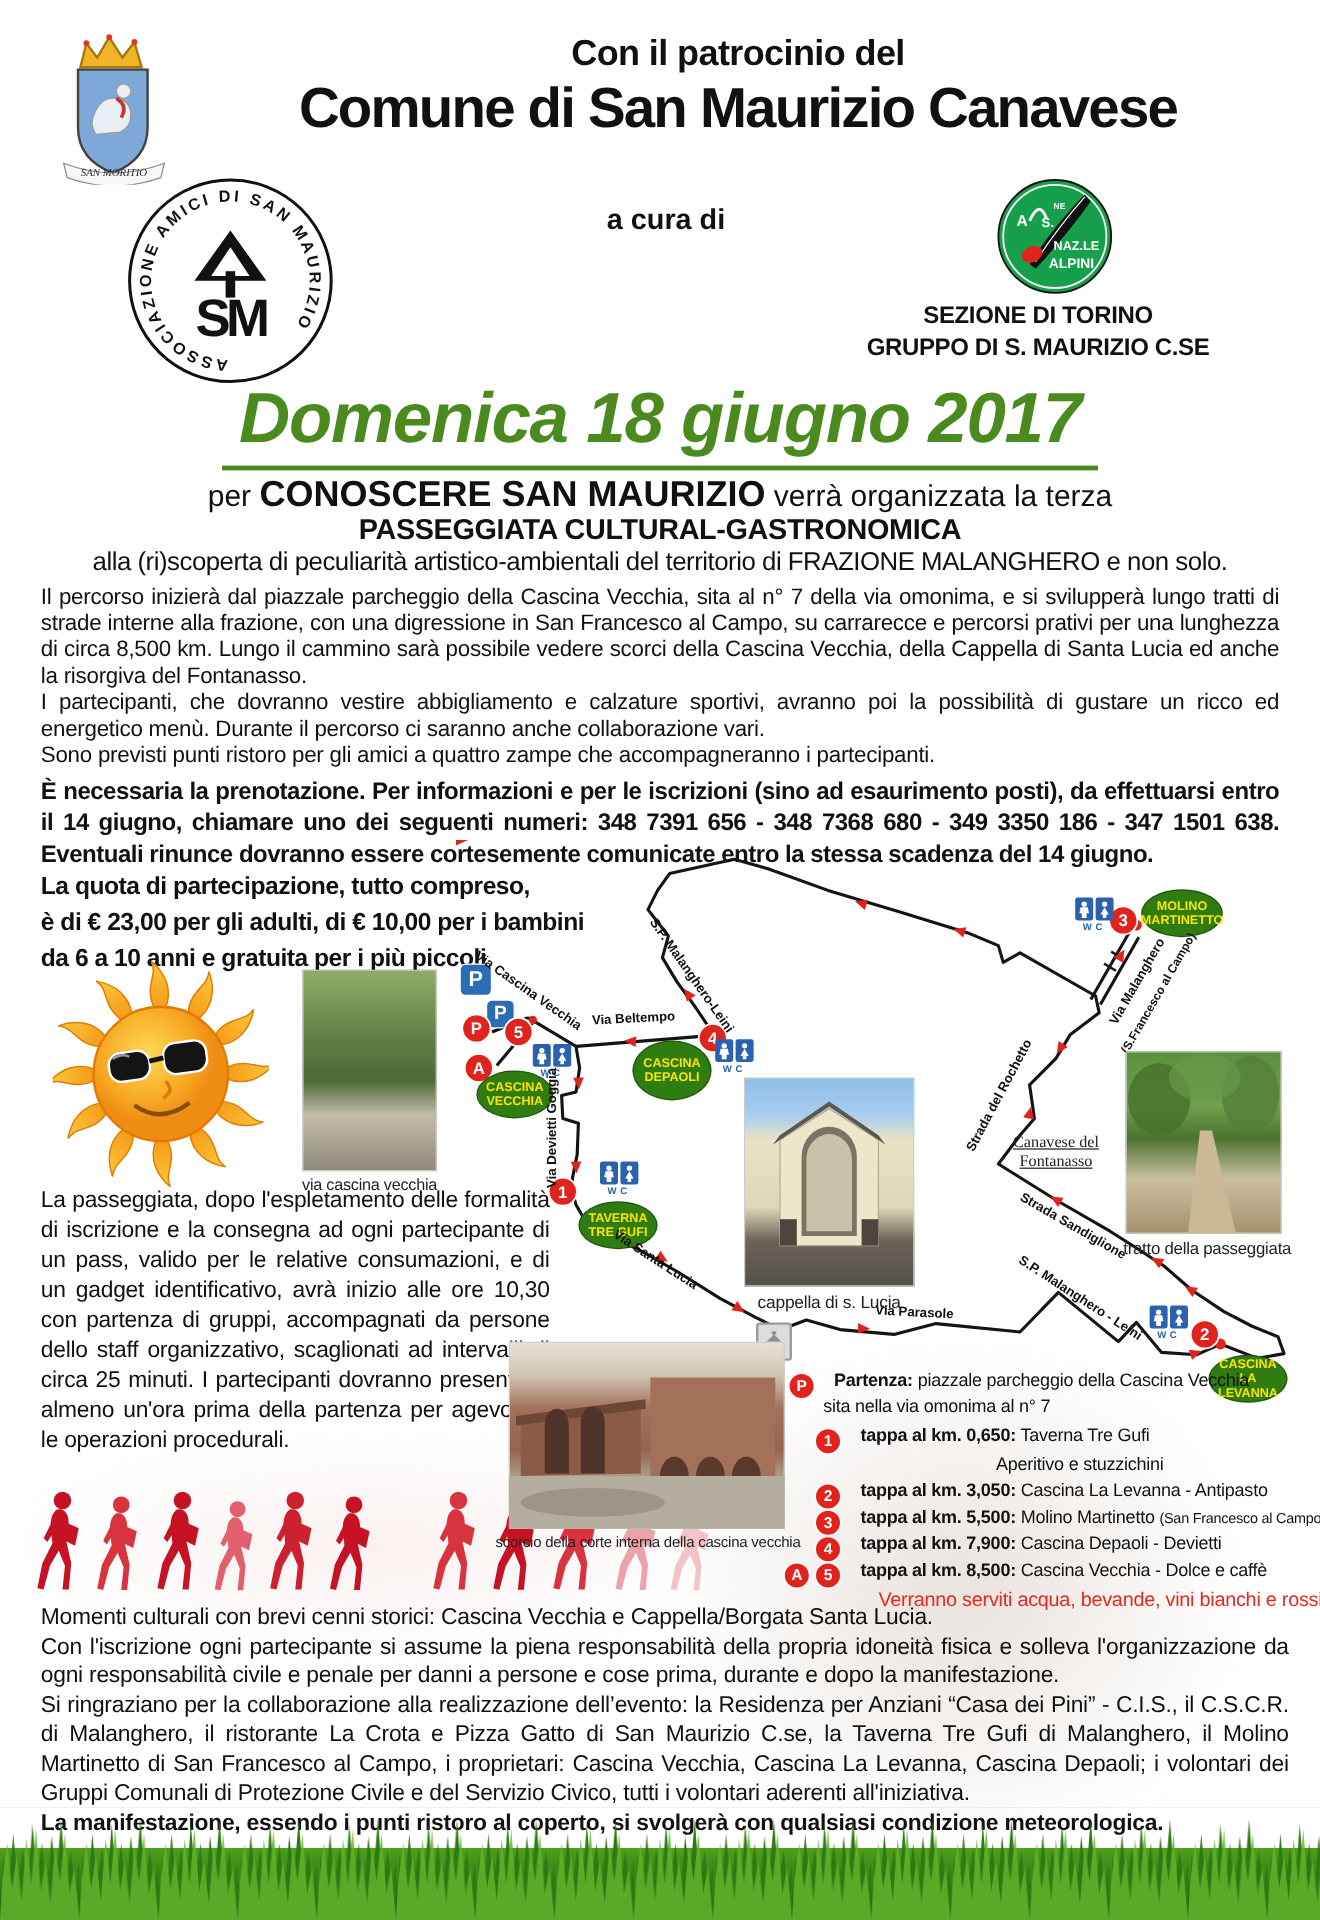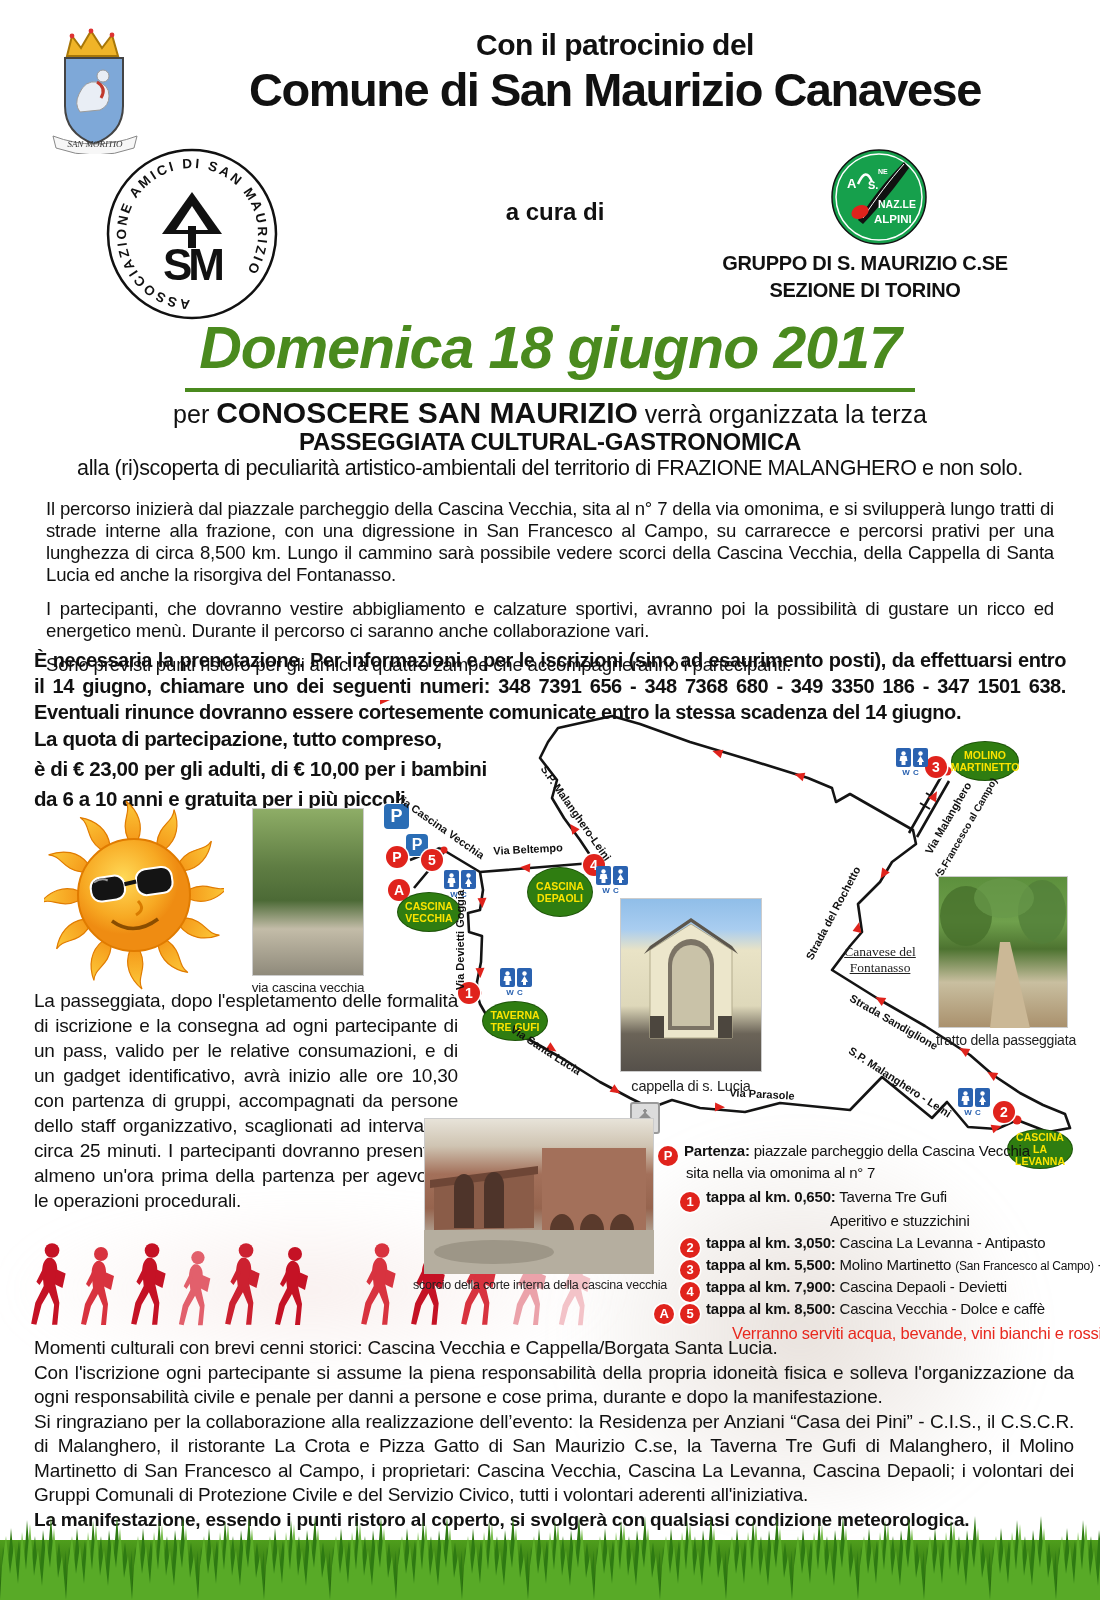--- a/index.html
+++ b/index.html
@@ -1,35 +1,35 @@
 <!DOCTYPE html>
 <html><head>
 <meta charset="utf-8">
 <style>
   html,body{margin:0;padding:0;background:#777;}
   .poster{position:relative;width:1100px;height:1600px;background:#fff;margin:0 auto;overflow:hidden;
           font-family:"Liberation Sans","DejaVu Sans",sans-serif;color:#111;}
   .abs{position:absolute;}
   .ctr{text-align:center;}
   .j{text-align:justify;}
-  .b{font-weight:bold;}
+  .b{font-weight:bold;margin-left:11px;}
   
   .patronage{left:150px;right:20px;top:28px;font-size:30px;font-weight:800;letter-spacing:-0.5px;}
   .municipality{left:140px;right:10px;top:62px;font-size:47px;font-weight:800;letter-spacing:-1.5px;}
-  .curated{left:430px;top:170px;width:250px;font-size:24px;font-weight:800;margin-top:28px;}
+  .curated{left:430px;top:170px;width:250px;font-size:24px;font-weight:800;}
   .ana-section{left:690px;top:250px;width:350px;font-size:20px;font-weight:800;line-height:27px;letter-spacing:-0.3px;}
   
   .maintitle{left:0;right:0;top:314px;font-size:59px;font-weight:800;font-style:italic;color:#4a8a1e;letter-spacing:-1px;}
   .maintitle span{display:inline-block;border-bottom:4px solid #4a8a1e;padding:0 14px 6px;}
   .introl1{left:0;right:0;top:396px;font-size:25px;}
   .introl1 .hl{font-size:30px;font-weight:800;}
   .introl2{left:0;right:0;top:428px;font-size:24px;font-weight:800;letter-spacing:-0.3px;}
   .introl3{left:0;right:0;top:456px;font-size:21.5px;letter-spacing:-0.4px;}
   .bodytext{left:34px;width:1032px;top:486px;font-size:18.6px;line-height:22px;letter-spacing:-0.2px;}
-  .bodytext p{margin:12px;}
+  .bodytext p{margin:0;}
   .reservation{left:34px;width:1032px;top:647px;font-size:20px;line-height:26px;font-weight:800;letter-spacing:-0.4px;}
   .quota{left:34px;top:724px;font-size:20.5px;line-height:30px;font-weight:800;white-space:nowrap;letter-spacing:-0.4px;}
   .walkinfo{left:34px;width:424px;top:988px;font-size:19px;line-height:25px;letter-spacing:-0.2px;}
   
   .photo{position:absolute;box-shadow:0 0 0 1px #ccc inset;}
   .cap{position:absolute;font-size:13.5px;color:#222;text-align:center;letter-spacing:-0.2px;}
   
   .map{left:380px;top:700px;width:720px;height:614px;}
   .rd{position:absolute;font-size:11px;font-weight:bold;color:#101010;white-space:nowrap;}
   .oval{position:absolute;background:#2f7d11;color:#fbe400;font-weight:800;font-size:10.5px;text-align:center;
@@ -107,22 +107,22 @@
     <ellipse cx="30" cy="64" rx="9" ry="6.5" fill="#e0231c" transform="rotate(-24 30 64)"></ellipse>
     <path d="M28,36 q8,-18 14,-2" stroke="#fff" stroke-width="2.5" fill="none"></path>
     <text x="17" y="40" font-size="13" font-weight="bold" fill="#fff" font-family="Liberation Sans, sans-serif">A</text>
     <text x="38" y="41" font-size="11" font-weight="bold" fill="#fff" font-family="Liberation Sans, sans-serif">S.</text>
     <text x="48" y="26" font-size="7" font-weight="bold" fill="#fff" font-family="Liberation Sans, sans-serif">NE</text>
     <text x="48" y="60" font-size="10.5" font-weight="bold" fill="#fff" font-family="Liberation Sans, sans-serif">NAZ.LE</text>
     <text x="44" y="75" font-size="11.5" font-weight="bold" fill="#fff" font-family="Liberation Sans, sans-serif">ALPINI</text>
   </svg>
 
   <div class="abs ctr ana-section">
+    <div>SEZIONE DI TORINO</div>
     <div>GRUPPO DI S. MAURIZIO C.SE</div>
-    <div>SEZIONE DI TORINO</div>
   </div>
 
   <div class="abs ctr maintitle"><span>Domenica 18 giugno 2017</span></div>
 
   <div class="abs ctr introl1">
     <span>per</span>
     <span class="hl">CONOSCERE SAN MAURIZIO</span>
     <span>verrà organizzata la terza</span>
   </div>
   <div class="abs ctr introl2">PASSEGGIATA CULTURAL-GASTRONOMICA</div>

